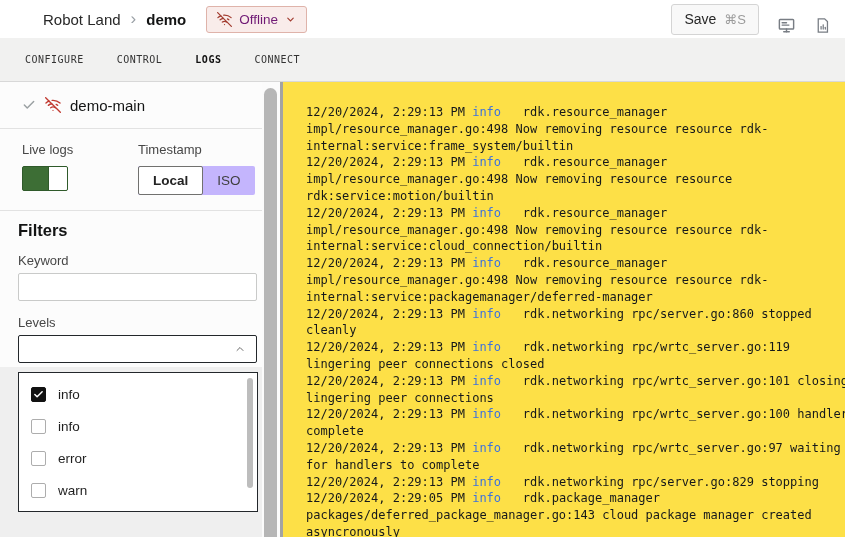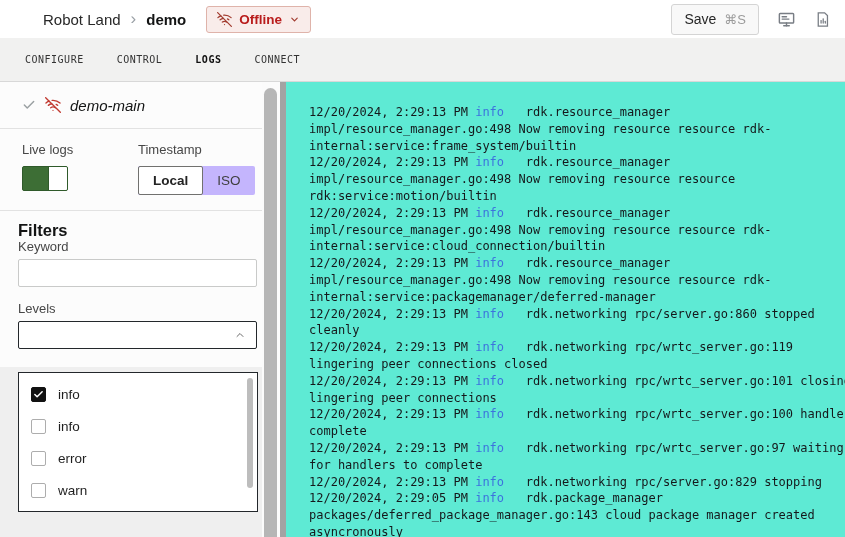--- a/index.html
+++ b/index.html
@@ -6,61 +6,61 @@
   html,body { width:845px; height:537px; overflow:hidden; background:#fff;
     font-family:"Liberation Sans", sans-serif; }
 
   
   .topbar { height:38px; display:flex; align-items:center; padding:0 14px 0 43px; background:#fff; }
   .breadcrumb { display:flex; align-items:center; gap:8px; font-size:15px; color:#282828; }
   .breadcrumb .sep { color:#9aa0a6; font-size:17px; line-height:1; padding:0 2px 2px 2px; }
   .breadcrumb .machine { font-weight:bold; color:#131414; }
   .status-badge { margin-left:20px; display:flex; align-items:center; gap:7px;
     background:#f9ecea; border:1px solid #dfb3aa; border-radius:3px;
-    height:27px; padding:0 10px; color:#b91c1c; font-size:13.5px; font-weight:700;
+    height:27px; padding:0 10px; color:#701a75; font-size:13.5px; font-weight:400;
     font-family:"Liberation Sans", sans-serif; cursor:pointer; }
-  .topbar-right { margin-left:auto; display:flex; align-items:center; gap:18px; }
+  .topbar-right { margin-left:auto; display:flex; align-items:flex-end; gap:18px; }
   .save-btn { display:flex; align-items:center; gap:8px; background:#f8f8f8;
     border:1px solid #d4d4d4; border-radius:3px; height:31px; padding:0 12px;
     font-size:14px; color:#282828; font-family:"Liberation Sans", sans-serif; cursor:pointer; }
   .save-btn .kbd { color:#9b9b9b; font-size:13px; }
   .hdr-icon { color:#787d84; display:flex; cursor:pointer; }
 
   
   .tabbar { height:44px; background:#f1f1f0; border-bottom:1px solid #d8d8d8;
     display:flex; align-items:center; gap:33px; padding-left:25px; }
   .tab { font-family:"DejaVu Sans Mono", monospace; font-size:10px; letter-spacing:.5px;
     color:#333; cursor:pointer; background:none; border:none; }
   .tab.active { font-weight:bold; color:#111; }
 
   
   .content { display:flex; height:455px; position:relative; }
 
   .sidebar { width:262px; background:#efefef; position:relative; flex:none; }
   .part-row { height:47px; background:#fcfcfc; border-bottom:1px solid #e2e2e2;
     display:flex; align-items:center; padding-left:22px; gap:9px; }
-  .part-name { font-size:15px; color:#131414;font-style:italic; }
+  .part-name { font-size:15px; color:#131414; }
 
   .controls { height:82px; background:#fcfcfc; border-bottom:1px solid #e2e2e2;
     display:flex; padding:13px 0 0 22px; }
   .ctl-col1 { width:116px; }
   .ctl-label { font-size:13px; color:#474747; margin-bottom:9px; }
   .toggle { width:46px; height:25px; background:#3d6e35; border:1px solid #2f5a2a;
     border-radius:2px; position:relative; cursor:pointer; }
   .toggle .knob { position:absolute; right:0; top:0; width:19px; height:23px;
     background:#fff; border-left:1px solid #2f5a2a; border-radius:0 1px 1px 0; }
   .seg { display:flex; background:#c4b5fd; border-radius:2px; }
   .seg button { height:29px; padding:0 14px; font-size:13.5px; border:none; background:none;
     color:#3f3f3f; font-family:"Liberation Sans", sans-serif; cursor:pointer; }
   .seg button.selected { background:#fff; border:1px solid #71716f; border-radius:2px;
     font-weight:bold; color:#232323; }
 
   .filters-section { height:156px; background:#fcfcfc; padding:9px 18px 0 18px; }
   .filters-title { font-size:16.5px; font-weight:700; color:#131414; line-height:20px; }
-  .field-label { font-size:13px; color:#474747; line-height:14px; }
+  .field-label { font-size:13px; color:#474747; margin-top:14px; line-height:14px; }
   .keyword-input { margin-top:5px; width:239px; height:28px; border:1px solid #c9cac9;
     border-radius:2px; background:#fff; padding:0 8px; font-size:13px;
     font-family:"Liberation Sans", sans-serif; }
   .levels-label { margin-top:15px; }
   .levels-select { margin-top:5px; width:239px; height:28px; border:1px solid #23272b;
     border-radius:2px; background:#fff; display:flex; align-items:center;
     justify-content:flex-end; padding-right:10px; cursor:pointer; color:#6b6b6b; }
 
   .levels-dropdown { position:absolute; left:18px; top:290px; width:240px; height:140px;
     background:#fff; border:1px solid #23272b; z-index:4; padding-top:5px; overflow:hidden; }
@@ -71,21 +71,21 @@
   .checkbox svg { display:none; }
   .checkbox.checked svg { display:block; }
   .level-label { font-size:13.5px; color:#1f1f1f; }
   .dd-scroll-thumb { position:absolute; right:4px; top:5px; width:6px; height:110px;
     background:#bdbdbd; border-radius:3px; }
 
   .scroll-strip { width:18px; background:#fbfbfb; position:relative; flex:none; }
   .scroll-thumb { position:absolute; left:2px; top:6px; bottom:0; width:13px;
     background:#b6b6b6; border-radius:7px 7px 0 0; }
 
-  .logpanel { flex:1; background:#5eead4; border-left:6px solid #a3a3a3;
+  .logpanel { flex:1; background:#fde047; border-left:3px solid #a3a3a3;
     padding:22px 0 16px 23px; overflow:hidden; }
   .log-lines { width:552px;
     font-family:"DejaVu Sans Mono", monospace; font-size:12px; line-height:16.8px;
     color:#15181b; white-space:pre-wrap; overflow-wrap:break-word; }
   .log-entry .lvl { color:#3d72dd; }
 
   svg { flex:none; }
 </style>
 </head>
 <body>

